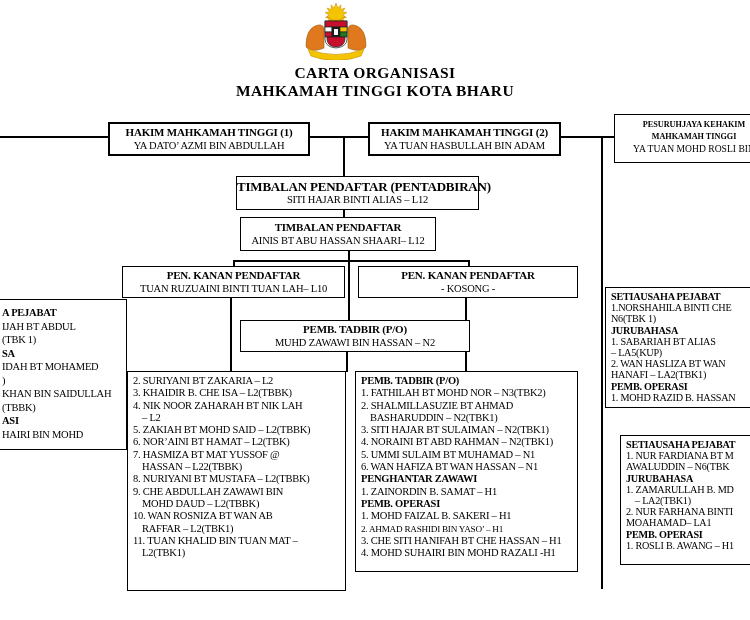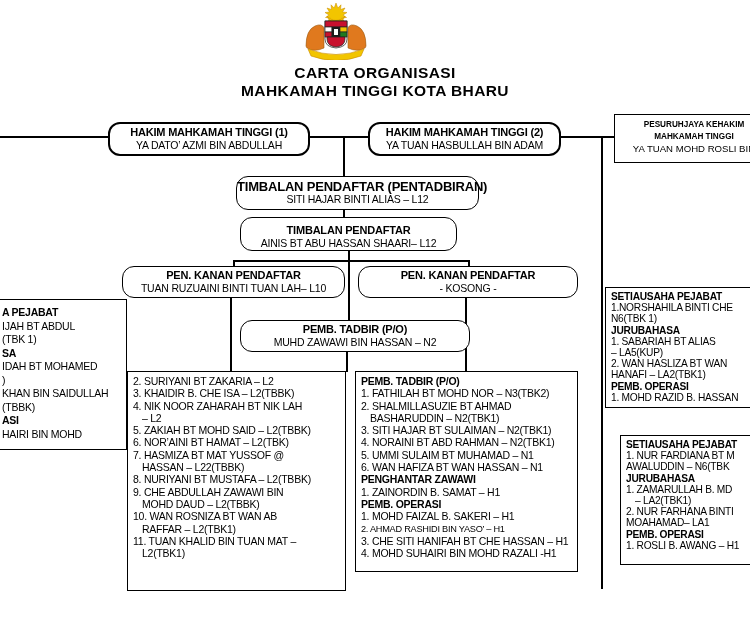--- a/index.html
+++ b/index.html
@@ -1,19 +1,19 @@
 <!DOCTYPE html>
 <html><head>
 <meta charset="utf-8">
 <style>
   html,body{margin:0;padding:0;background:#fff;}
   #stage{position:relative;width:750px;height:620px;overflow:hidden;background:#fff;
-         font-family:Liberation Sans, sans-serif;color:#000;}
+         font-family:Liberation Serif, serif;color:#000;}
   .box{position:absolute;background:#fff;border:1.5px solid #000;box-sizing:border-box;}
-  .cbox{display:flex;flex-direction:column;justify-content:center;text-align:center;border-radius:12px;}
+  .cbox{display:flex;flex-direction:column;justify-content:center;text-align:center;}
   .cbox .t{font-weight:bold;font-size:11px;line-height:13px;letter-spacing:-0.2px;white-space:nowrap;}
   .cbox .n{font-size:10.5px;line-height:13px;letter-spacing:-0.2px;white-space:nowrap;}
   .thick{border-width:2px;}
   .listbox{padding:3px 2px 2px 5px;}
   .line{font-size:10.5px;line-height:12.3px;white-space:nowrap;letter-spacing:-0.25px;}
   .line.b{font-weight:bold;}
   .line.i{padding-left:9px;}
   .line.s{font-size:9.2px;}
   .side .line{line-height:11.2px;font-size:10.2px;}
   .leftcut{padding:6px 0 0 0;}
@@ -95,21 +95,21 @@
       <div class="line b">PESURUHJAYA KEHAKIM</div>
       <div class="line b">MAHKAMAH TINGGI</div>
       <div class="line">YA TUAN MOHD ROSLI BIN</div>
     </div>
 
   <div class="box cbox" style="left:236px;top:176px;width:243px;height:34px;">
     <div class="t" style="font-size:13px;text-align:right;">TIMBALAN PENDAFTAR (PENTADBIRAN)</div>
     <div class="n">SITI HAJAR BINTI ALIAS – L12</div>
   </div>
 
-  <div class="box cbox" style="left:240px;top:217px;width:217px;height:34px;justify-content:flex-end;">
+  <div class="box cbox" style="left:240px;top:217px;width:196px;height:34px;">
     <div class="t">TIMBALAN PENDAFTAR</div>
     <div class="n">AINIS BT ABU HASSAN SHAARI– L12</div>
   </div>
 
   <div class="box cbox" style="left:122px;top:266px;width:223px;height:32px;">
     <div class="t">PEN. KANAN PENDAFTAR</div>
     <div class="n">TUAN RUZUAINI BINTI TUAN LAH– L10</div>
   </div>
 
   <div class="box cbox" style="left:358px;top:266px;width:220px;height:32px;">

